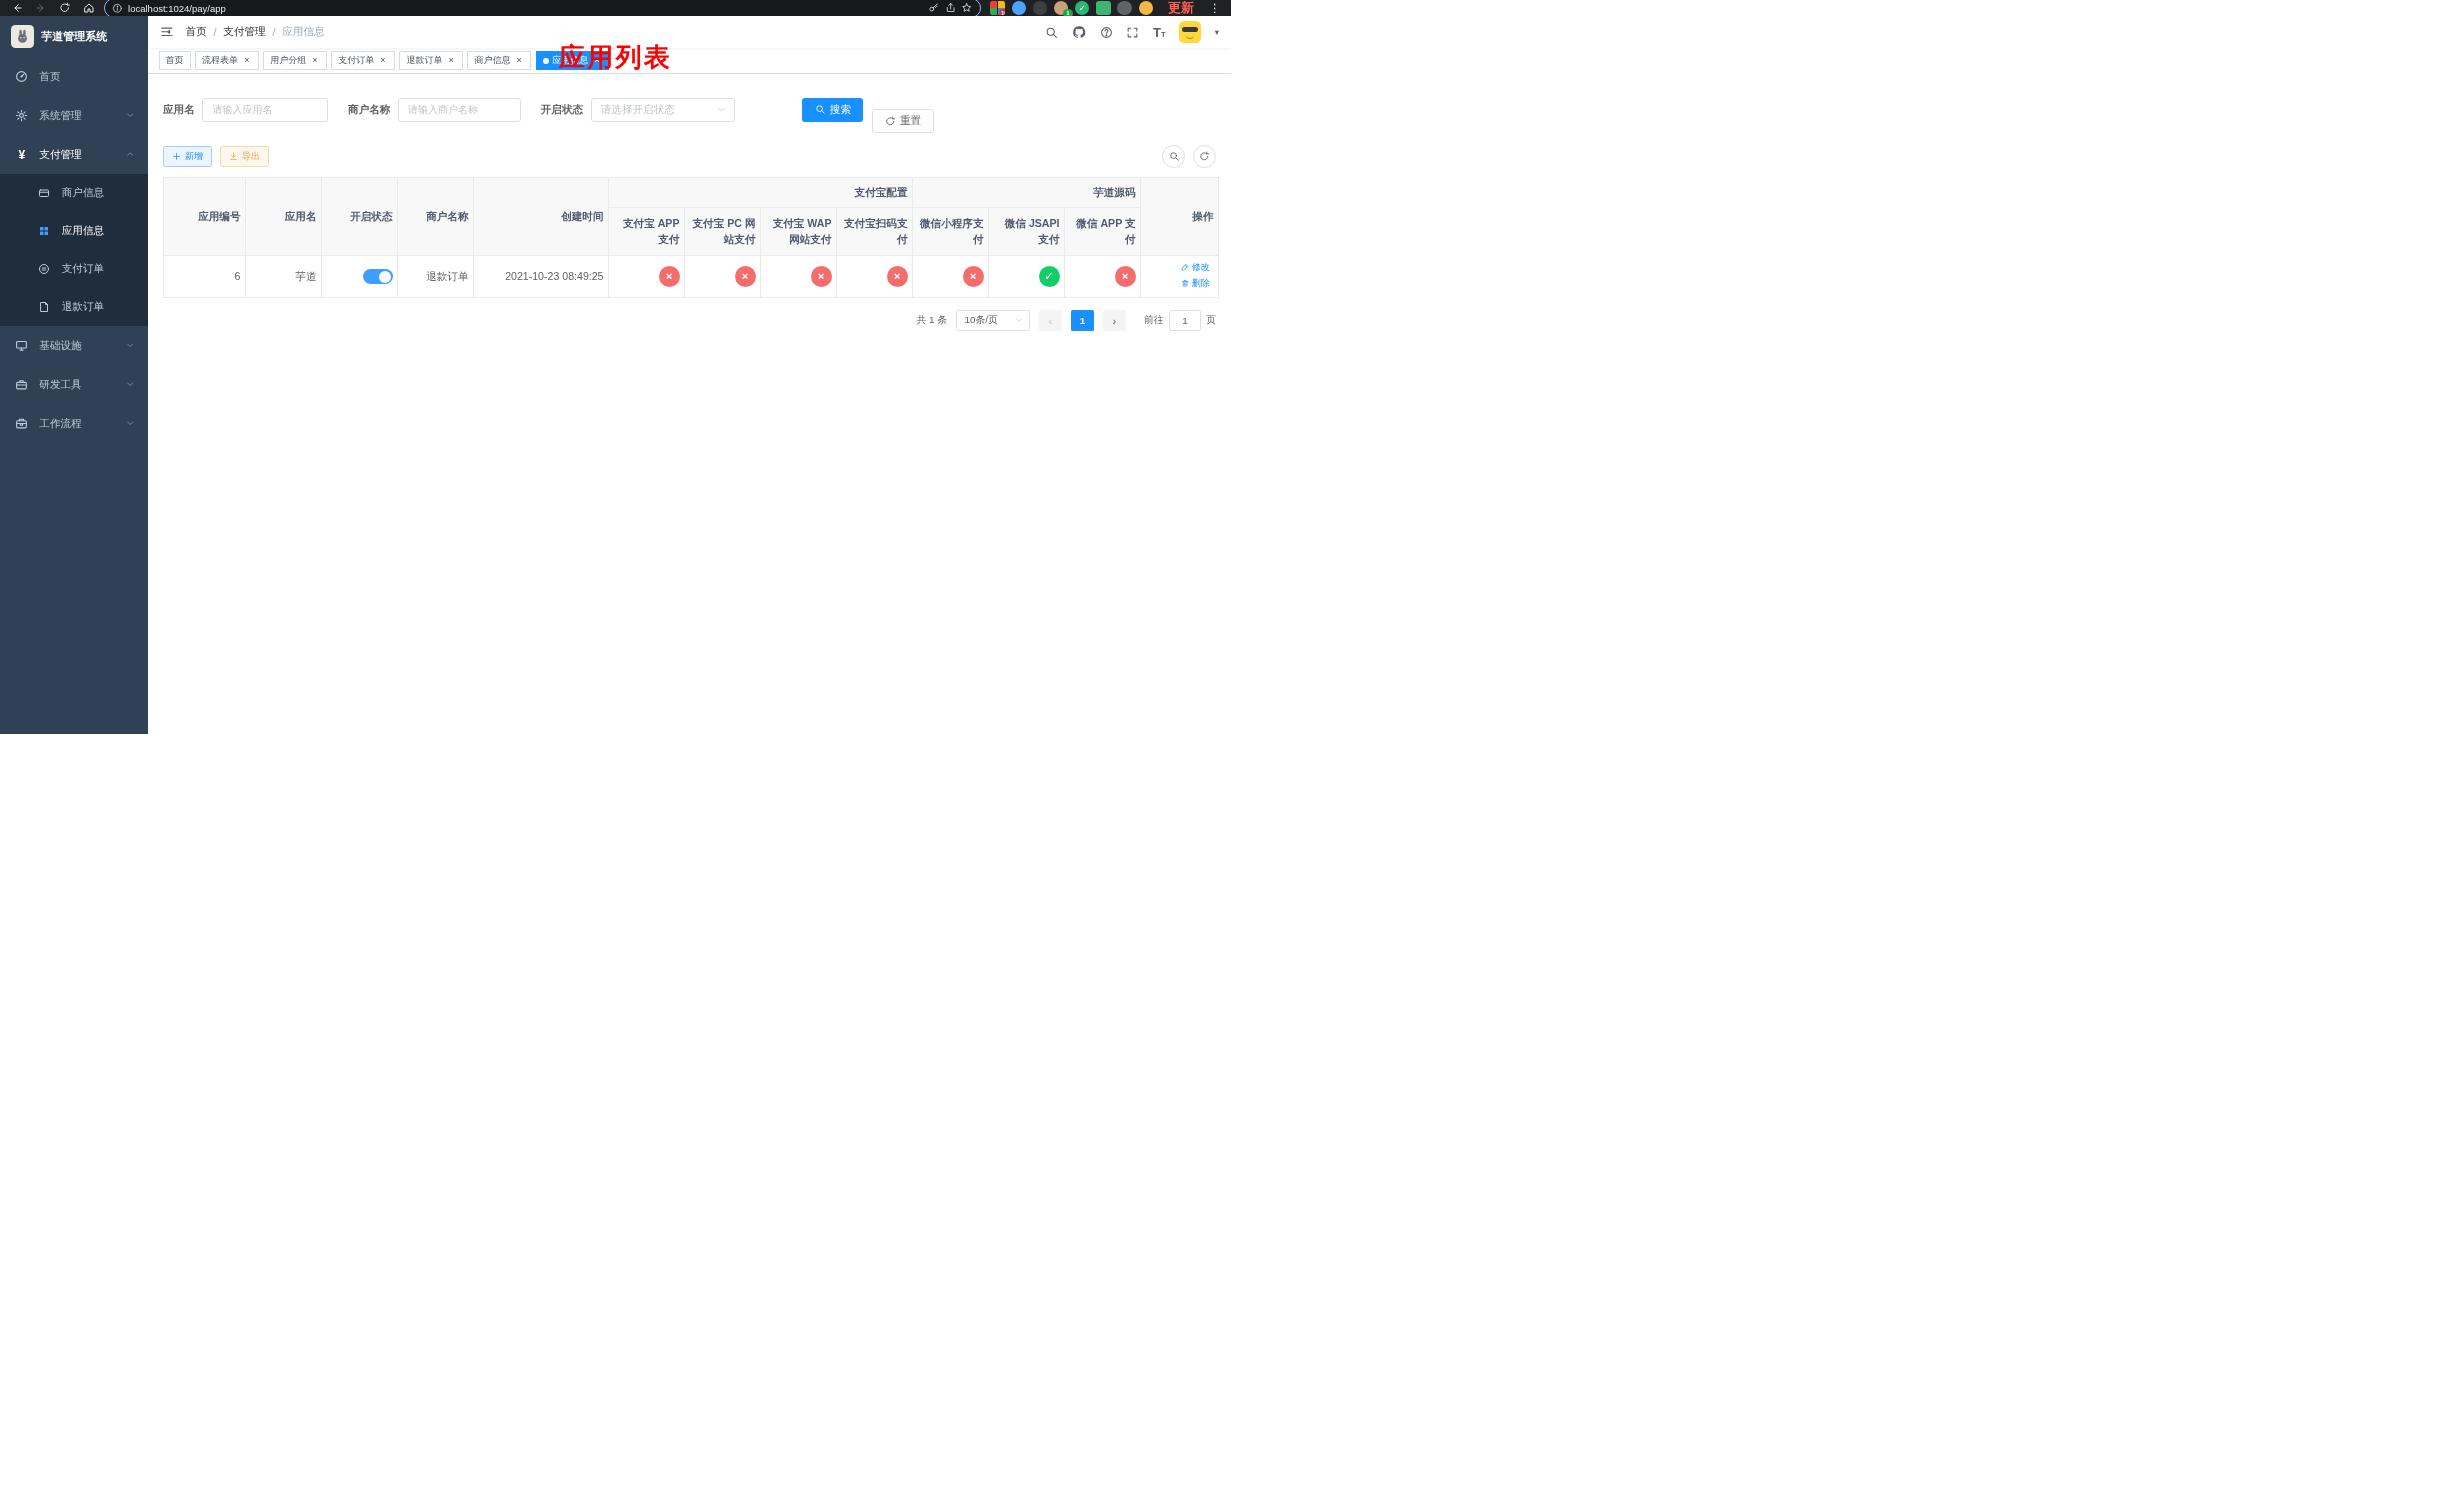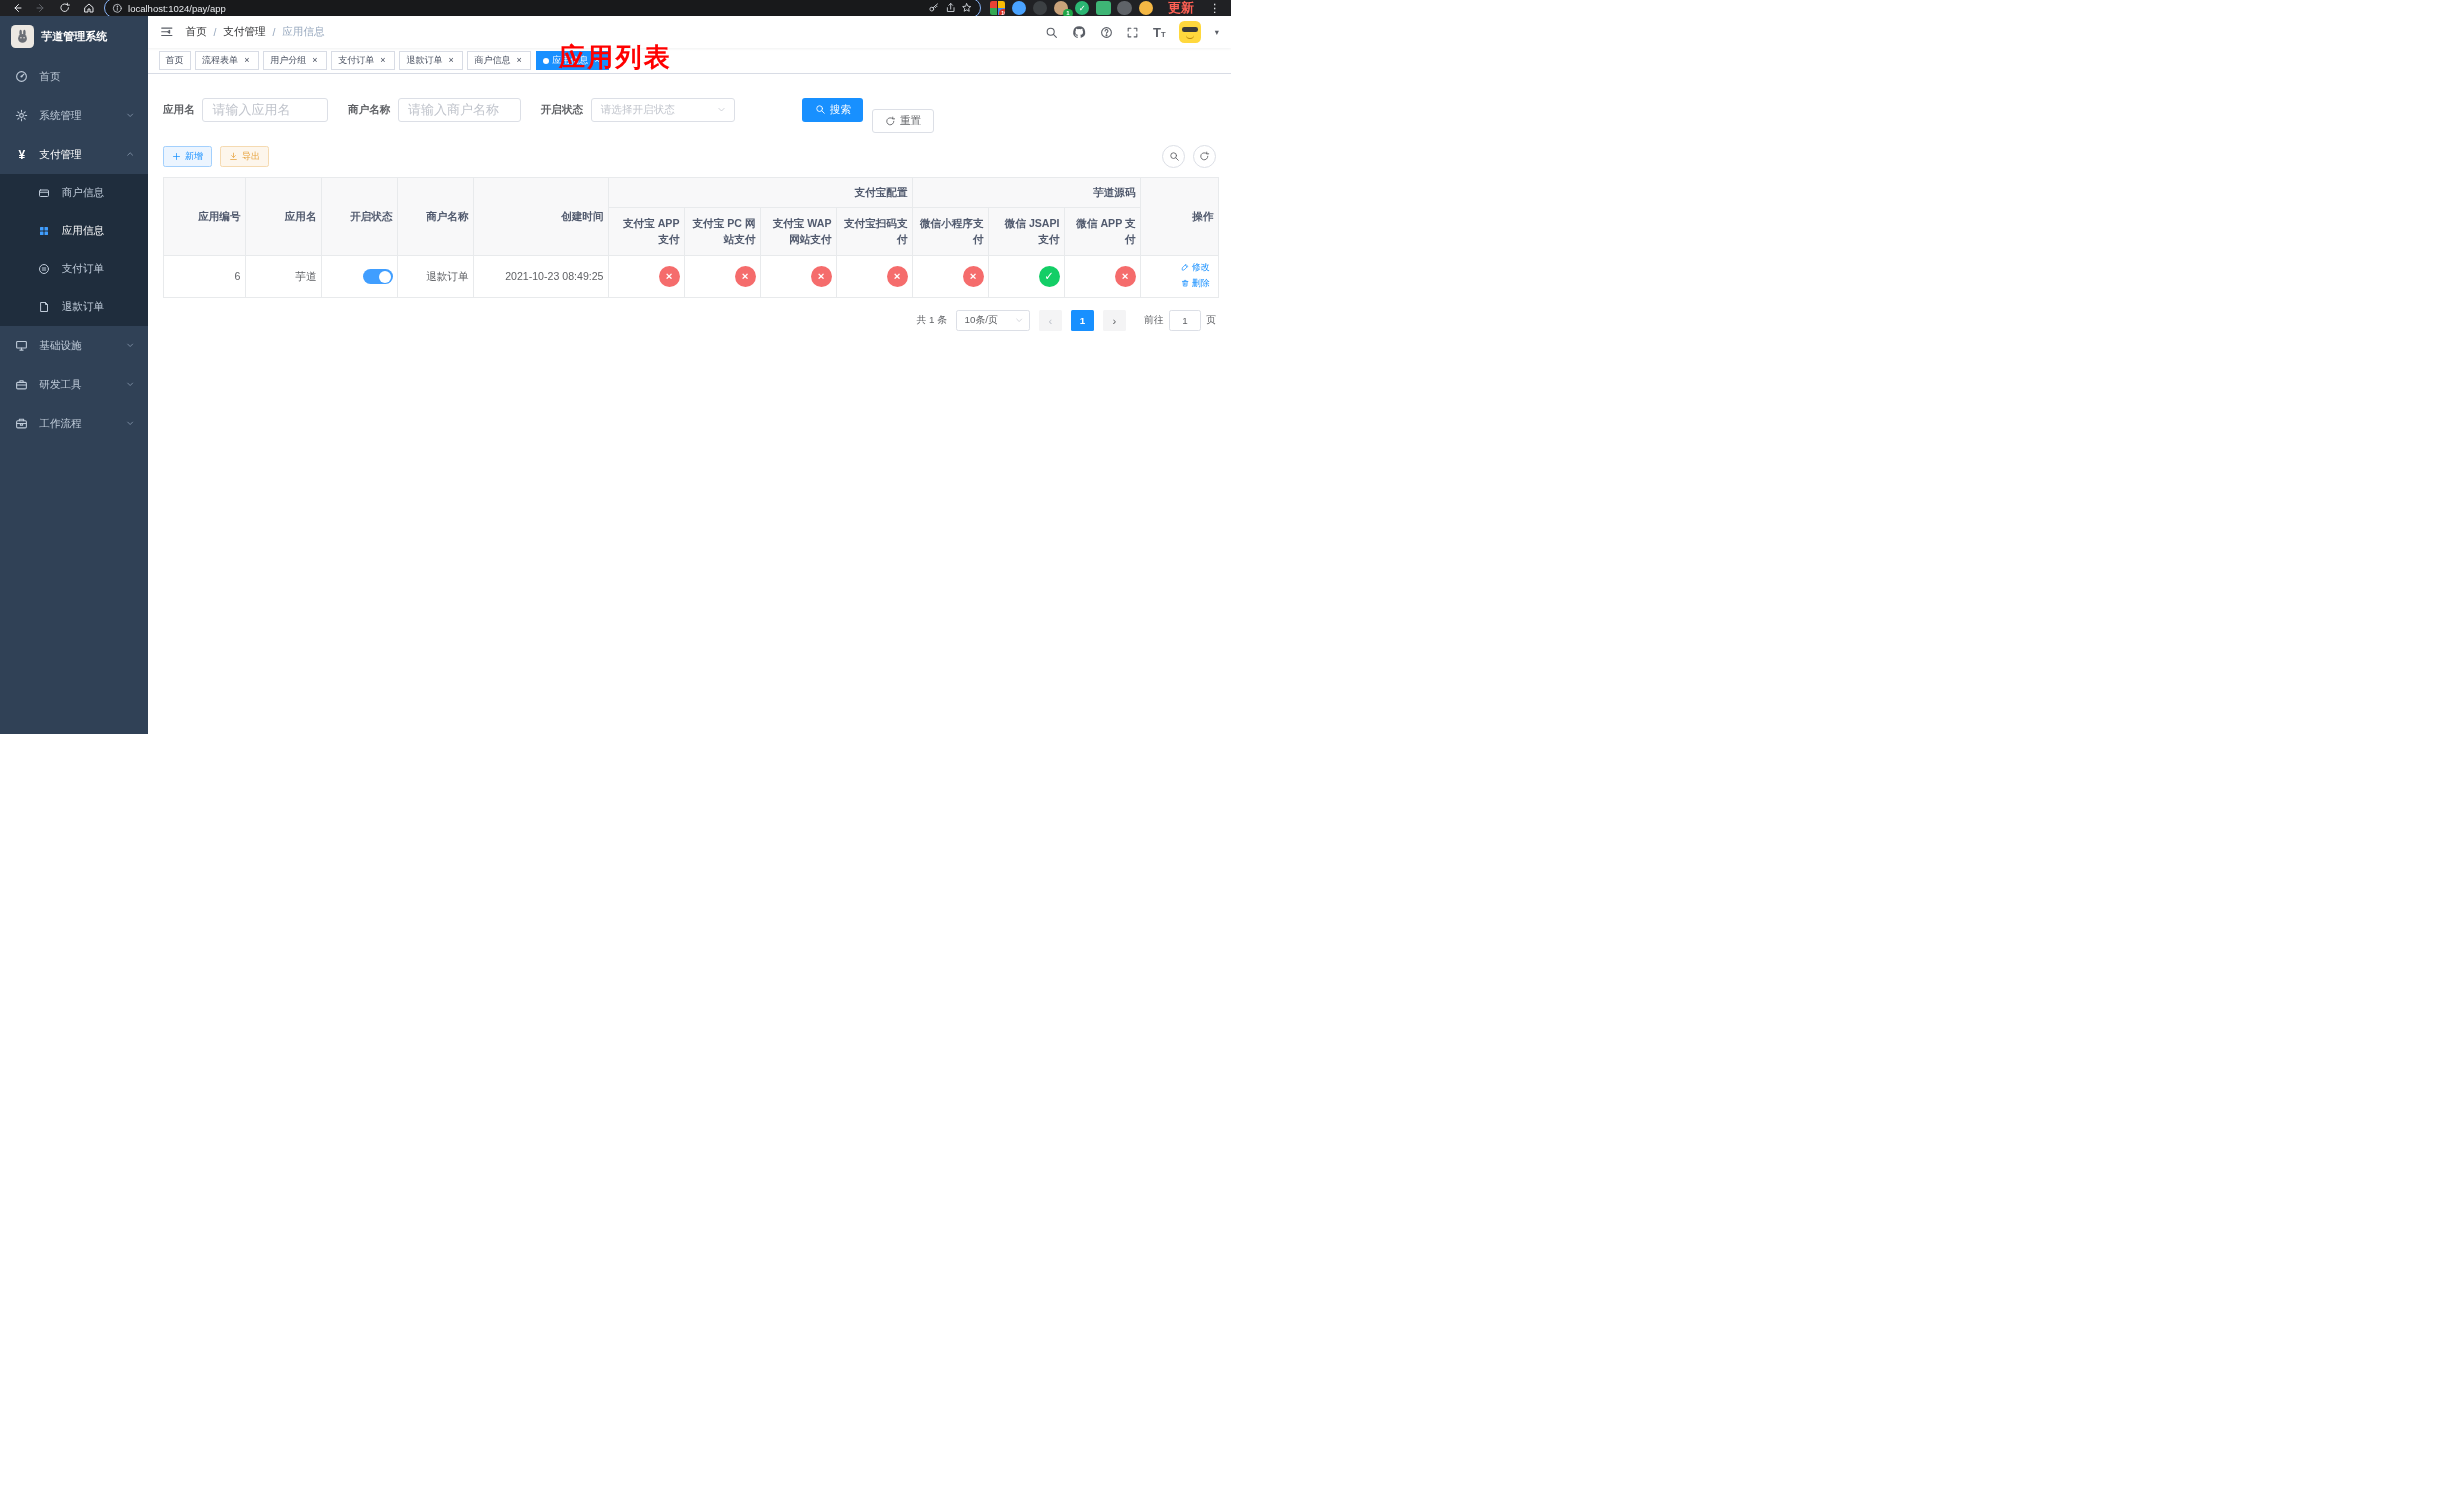--- a/index.html
+++ b/index.html
@@ -76,21 +76,21 @@
   .tab .dot { display: none; width: 6px; height: 6px; border-radius: 50%; background: #fff; }
   .tab .close { font-size: 9px; width: 9.8px; text-align: center; line-height: 9.8px; border-radius: 50%; }
   .tab.active { background: var(--primary, #1890ff); border-color: var(--primary, #1890ff); color: #fff; }
   .tab.active .dot { display: inline-block; }
 
   
   .content { flex: 1; padding: 12px 15px; overflow: hidden; background: #fff; }
   .filter-row { display: flex; align-items: center; margin-bottom: 12px; }
   .f-label { font-size: 10.6px; font-weight: 700; color: #606266; margin-right: 7.6px; white-space: nowrap; }
   .f-item { display: flex; align-items: center; margin-right: 19.7px; }
-  .input { height: 24px; border: 0.8px solid #dcdfe6; border-radius: 3px; padding: 4px 9px; font-size: 13px; color: #606266; outline: none; background: #fff; font-family: inherit; }
+  .input { height: 24px; border: 0.8px solid #dcdfe6; border-radius: 3px; padding: 4px 9px; font-size: 10px; color: #606266; outline: none; background: #fff; font-family: inherit; }
   .input::placeholder { color: #c0c4cc; }
   .in-app { width: 126px; }
   .in-merchant { width: 123px; }
   .select { width: 144px; height: 24px; border: 0.8px solid #dcdfe6; border-radius: 3px; padding: 0 7.6px 0 9px; display: flex; align-items: center; justify-content: space-between; font-size: 10.6px; color: #c0c4cc; cursor: pointer; background: #fff; }
   .btn { height: 24px; border-radius: 3px; border: 0.8px solid transparent; font-size: 10.6px; font-family: inherit; display: inline-flex; align-items: center; gap: 4.5px; padding: 0 11.4px; cursor: pointer; white-space: nowrap; }
   .btn-primary { background: var(--primary, #1890ff); color: #fff; margin-left: 48px; }
   .btn-default { background: #fff; border-color: #dcdfe6; color: #606266; margin-top: 23px; }
   .btn + .btn { margin-left: 9px; }
 
   .toolbar-row { display: flex; align-items: center; margin-bottom: 9px; }

